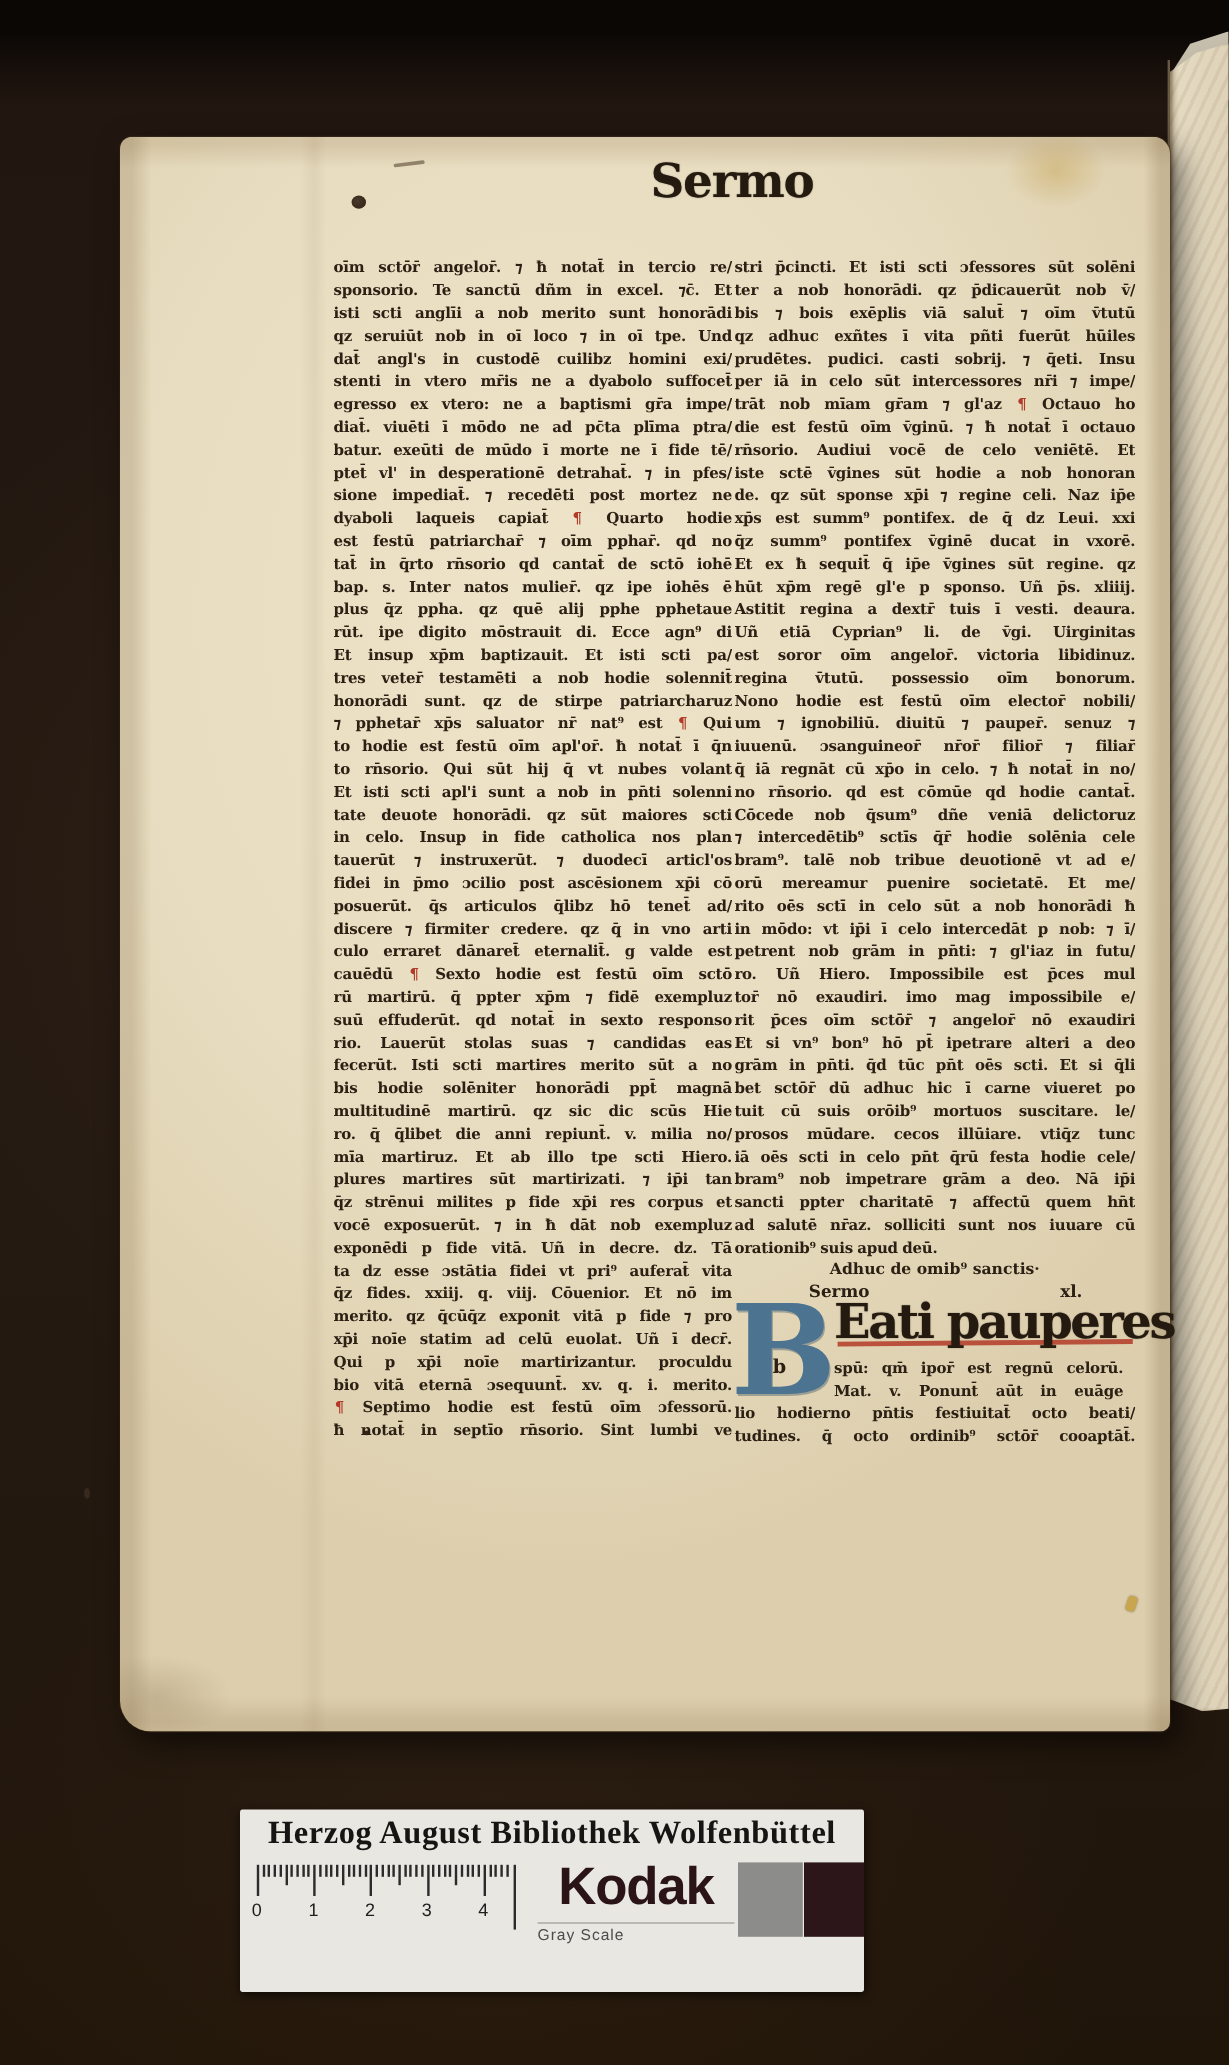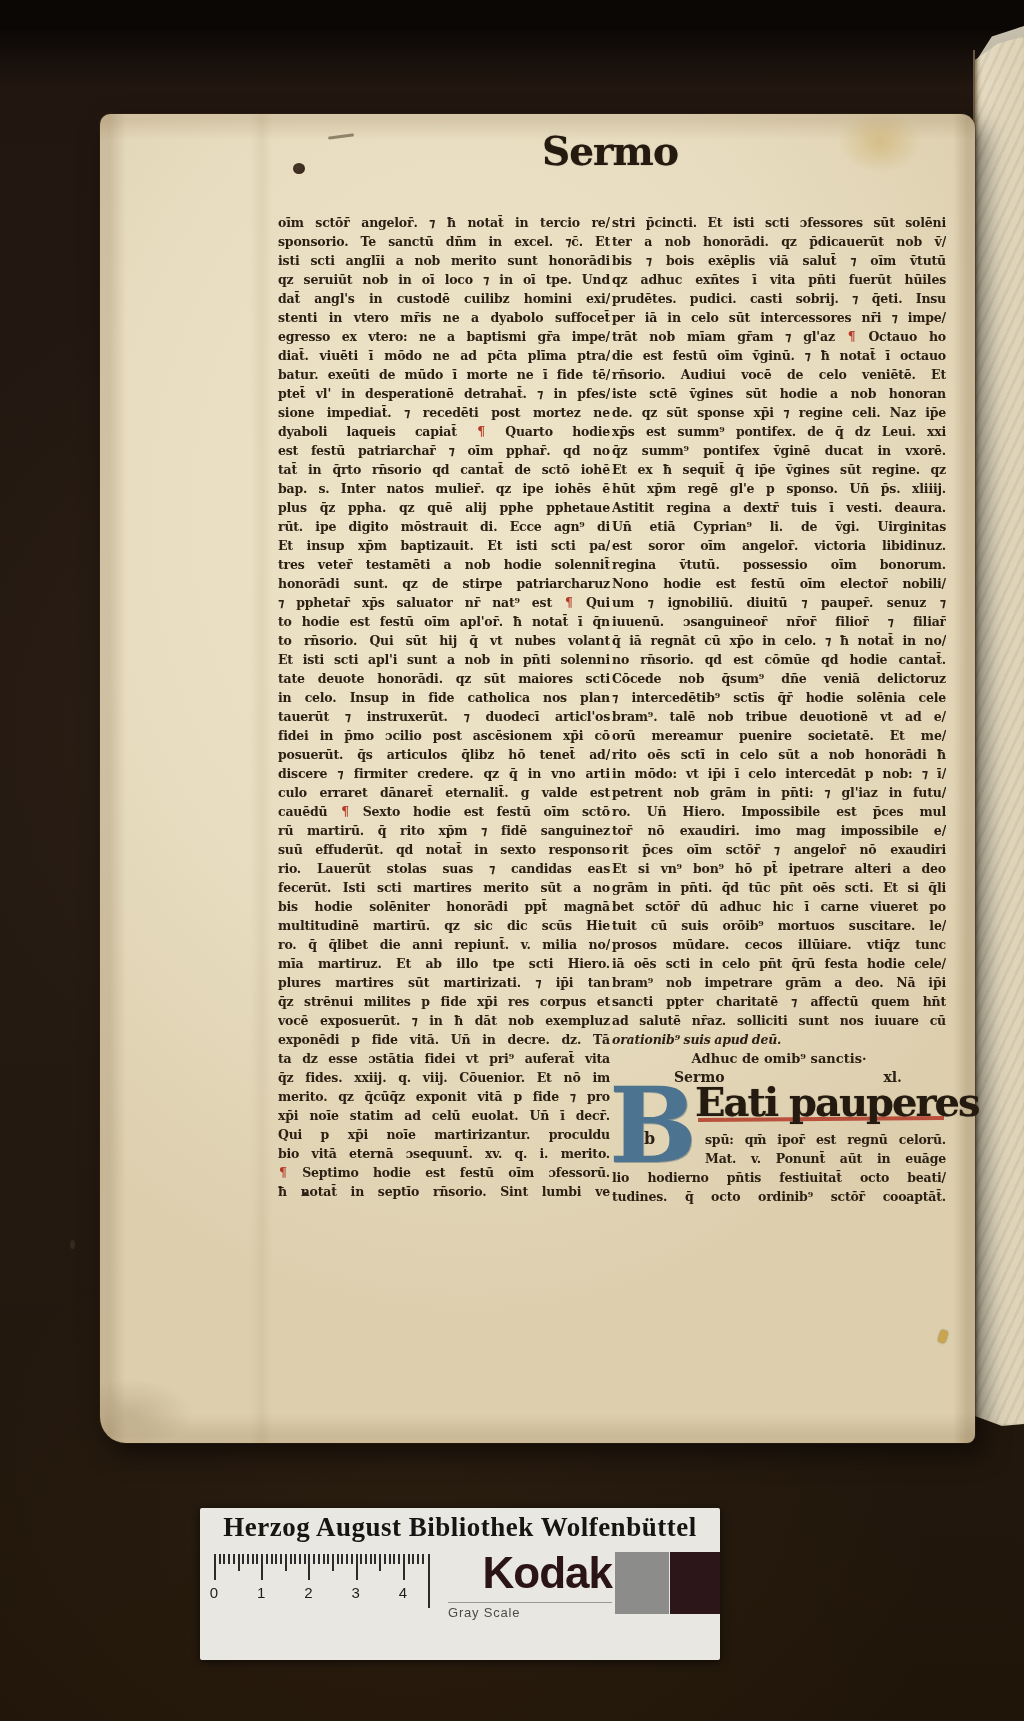--- a/index.html
+++ b/index.html
@@ -51,21 +51,21 @@
     transform:rotate(-7deg);opacity:.55;border-radius:2px;}
   .ink-speck{position:absolute;background:#352818;border-radius:50%;}
 
   
   .col{position:absolute;top:99px;color:#2b2013;font-weight:bold;
     font-size:12.5px;letter-spacing:-0.2px;word-spacing:-0.5px;}
   .col .line{
     height:19px;line-height:19px;overflow:hidden;
     text-align:justify;text-align-last:justify;
   }
-  .col .line.nojust{text-align-last:left;font-style:italic;}
+  .col .line.nojust{text-align-last:left;}
   .col-left{left:178px;width:332px;}
   .col-right{left:512px;width:334px;}
   .rubric{color:#b23a27;font-weight:bold;padding:0 1px;}
 
   
   .sect{position:absolute;left:512px;top:935px;width:334px;color:#2b2013;font-weight:bold;}
   .sect .ctr{height:19px;line-height:19px;font-size:13px;display:flex;justify-content:center;}
   .sect .sermo-row{height:19px;line-height:19px;font-size:14px;display:flex;
     justify-content:space-between;padding:0 44px 0 62px;}
   .bsec{position:relative;height:155px;}
@@ -76,21 +76,21 @@
     font-weight:bold;
   }
   .guide-b{position:absolute;left:32px;top:42px;font-size:16px;color:#2b2013;font-weight:bold;}
   .display-word{
     position:absolute;left:83px;top:-8px;width:252px;height:48px;
     font-size:40px;line-height:46px;font-weight:bold;color:#241a10;
     letter-spacing:-2px;white-space:nowrap;text-shadow:0 0 1px rgba(36,26,16,.6);
   }
   .red-underline{position:absolute;left:86px;top:30px;width:246px;height:4px;
     background:#b13a28;opacity:.85;transform:rotate(-0.5deg);}
-  .beside{position:absolute;left:93px;width:241px;font-size:12.5px;letter-spacing:-0.2px;}
+  .beside{position:absolute;left:83px;width:241px;font-size:12.5px;letter-spacing:-0.2px;}
   .beside .line,.fullw .line{height:19px;line-height:19px;text-align:justify;text-align-last:justify;overflow:hidden;}
   .beside{top:43px;}
   .fullw{position:absolute;left:0;top:81px;width:334px;font-size:12.5px;letter-spacing:-0.2px;}
 
   
   .fore-edge{
     position:absolute;left:975px;top:36px;width:49px;height:1390px;
     background:
       repeating-linear-gradient(115deg, rgba(135,115,80,.12) 0 3px, rgba(0,0,0,0) 3px 9px),
       linear-gradient(90deg,#cfc3a8 0 2px,#e4dac2 8px,#ded3b8 100%);
@@ -113,21 +113,21 @@
   .ruler{position:absolute;left:14px;top:46px;width:230px;height:60px;}
   .ruler .tick{position:absolute;top:0;width:2px;background:#2b2b2b;}
   .ruler .tick.l{height:26px;}
   .ruler .tick.m{height:17px;}
   .ruler .tick.s{height:10px;}
   .ruler-end{position:absolute;left:214px;top:0;width:2px;height:54px;background:#2b2b2b;}
   .ruler-nums{position:absolute;left:0;top:30px;width:230px;height:22px;
     font-family:"Liberation Sans","DejaVu Sans",sans-serif;font-size:15px;color:#1e1e1e;}
   .ruler-nums span{position:absolute;top:0;transform:translateX(-50%);}
   .kodak{
-    position:absolute;left:248px;top:40px;width:164px;text-align:right;
+    position:absolute;left:248px;top:40px;width:164px;text-align:center;
     font-family:"Liberation Sans","DejaVu Sans",sans-serif;font-weight:800;
     font-size:44px;letter-spacing:-1px;color:#2a1418;
   }
   .grayscale-label{
     position:absolute;left:248px;top:94px;width:164px;text-align:left;
     font-family:"Liberation Sans","DejaVu Sans",sans-serif;font-size:13px;
     letter-spacing:.8px;color:#4c4c4c;border-top:1px solid #9a9892;padding-top:2px;
   }
   .patch{position:absolute;top:44px;height:62px;}
   .patch.gray{left:415px;width:54px;background:#8c8c8a;}
@@ -190,21 +190,21 @@
       <div class="line">to rn̄sorio. Qui sūt hij q̄ vt nubes volant</div>
       <div class="line">Et isti scti apl'i sunt a nob in pn̄ti solenni</div>
       <div class="line">tate deuote honorādi. qz sūt maiores scti</div>
       <div class="line">in celo. Insup in fide catholica nos plan</div>
       <div class="line">tauerūt ⁊ instruxerūt. ⁊ duodecī articl'os</div>
       <div class="line">fidei in p̄mo ɔcilio post ascēsionem xp̄i cō</div>
       <div class="line">posuerūt. q̄s articulos q̄libz hō tenet̄ ad/</div>
       <div class="line">discere ⁊ firmiter credere. qz q̄ in vno arti</div>
       <div class="line">culo erraret dānaret̄ eternalit̄. g valde est</div>
       <div class="line">cauēdū <span class="rubric">¶</span> Sexto hodie est festū oīm sctō</div>
-      <div class="line">rū martirū. q̄ rito xp̄m ⁊ fidē sanguinez</div>
+      <div class="line">rū martirū. q̄ ppter xp̄m ⁊ fidē exempluz</div>
       <div class="line">suū effuderūt. qd notat̄ in sexto responso</div>
       <div class="line">rio. Lauerūt stolas suas ⁊ candidas eas</div>
       <div class="line">fecerūt. Isti scti martires merito sūt a no</div>
       <div class="line">bis hodie solēniter honorādi ppt̄ magnā</div>
       <div class="line">multitudinē martirū. qz sic dic scūs Hie</div>
       <div class="line">ro. q̄ q̄libet die anni repiunt̄. v. milia no/</div>
       <div class="line">mīa martiruz. Et ab illo tpe scti Hiero.</div>
       <div class="line">plures martires sūt martirizati. ⁊ ip̄i tan</div>
       <div class="line">q̄z strēnui milites p fide xp̄i res corpus et</div>
       <div class="line">vocē exposuerūt. ⁊ in ħ dāt nob exempluz</div>

